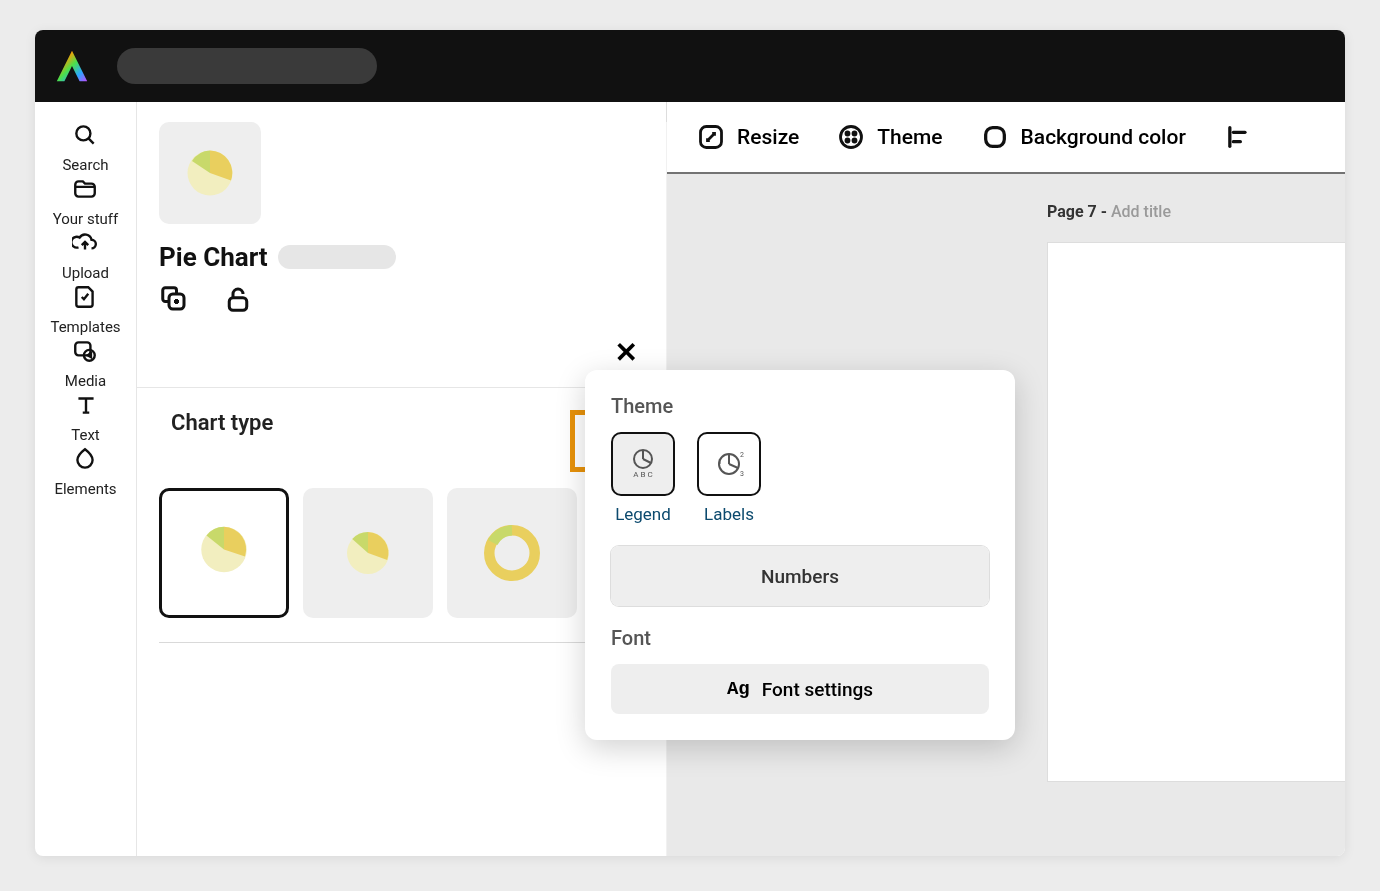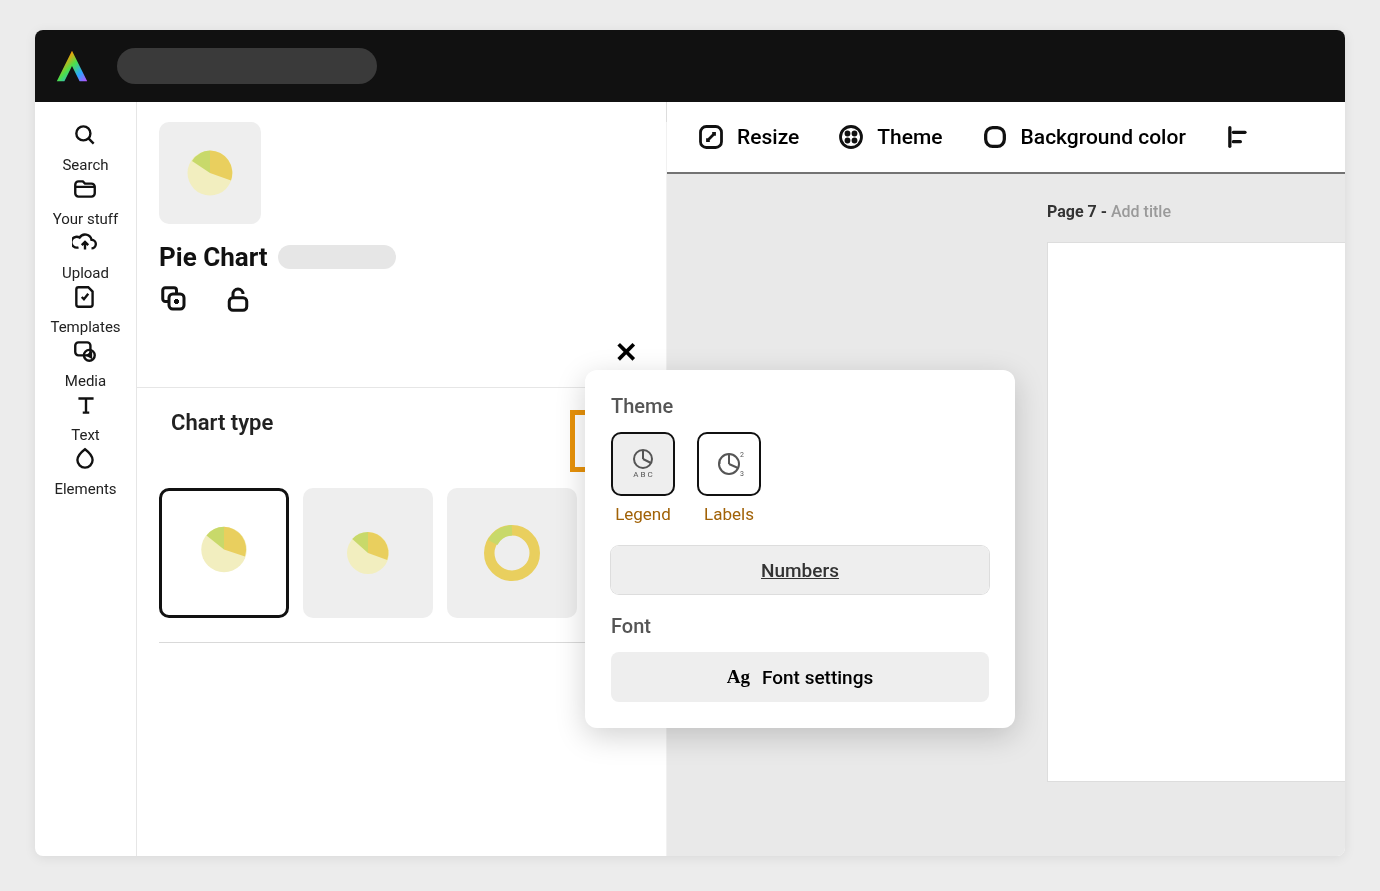--- a/index.html
+++ b/index.html
@@ -54,23 +54,23 @@
   .page-label { position:absolute; top: 100px; left: 380px; font-size: 16px; font-weight:700; color:#333; }
   .page-label .muted { color:#9a9a9a; font-weight:500; }
   .page-canvas { position:absolute; top: 140px; left: 380px; width: 300px; height: 540px; background:#fff; border:1px solid #ddd; }
   
   .popover { position:absolute; top: 370px; left: 585px; width: 430px; background:#fff; border-radius: 12px; box-shadow: 0 8px 30px rgba(0,0,0,0.18); padding: 24px 26px 26px 26px; z-index: 50; }
   .pop-label { font-size: 20px; color:#555; font-weight:500; margin-bottom: 14px; }
   .show-row { display:flex; gap: 22px; margin-bottom: 22px; }
   .show-item { display:flex; flex-direction:column; align-items:center; gap:8px; }
   .show-box { width: 64px; height: 64px; border: 2.5px solid #111; border-radius: 10px; display:flex; align-items:center; justify-content:center; flex-direction:column; background:#fff; cursor:pointer; }
   .show-box.sel { background:#eee; }
-  .show-item span { font-size: 17px; color:#a16207; }
+  .show-item span { font-size: 17px; color:#0c4a6e; }
   .seg { display:flex; width:100%; border-radius:8px; overflow:hidden; margin-bottom:20px; box-shadow: 0 0 0 1px #ddd; }
-  .seg button { flex:1; height:48px; border:none; font-size:19px; font-weight:500; cursor:pointer;text-decoration:underline; }
+  .seg button { flex:1; height:60px; border:none; font-size:19px; font-weight:500; cursor:pointer; }
   .seg .off { background:#eee; color:#333; }
   .seg .on { background:#111; color:#fff; font-weight:600; }
   .font-btn { width:100%; height:50px; border:none; background:#eee; border-radius:8px; font-size:19px; font-weight:500; display:flex; align-items:center; justify-content:center; gap:12px; cursor:pointer; }
   .mini-pie { width:60px; height:60px; }
   svg { display:block; }
 </style>
 </head>
 <body>
 
 <div class="app-frame">
@@ -318,16 +318,16 @@
       <span>Labels</span>
     </div>
   </div>
 
   <div class="seg">
     <button class="off">Numbers</button>
   </div>
 
   <div class="pop-label">Font</div>
   <button class="font-btn">
-    <span style="font-weight:700; font-family: Liberation Serif, serif;">Ag</span>
+    <span style="font-weight:700; font-family: Liberation Mono, monospace;">Ag</span>
     <span>Font settings</span>
   </button>
 </div>
 
 </body></html>

